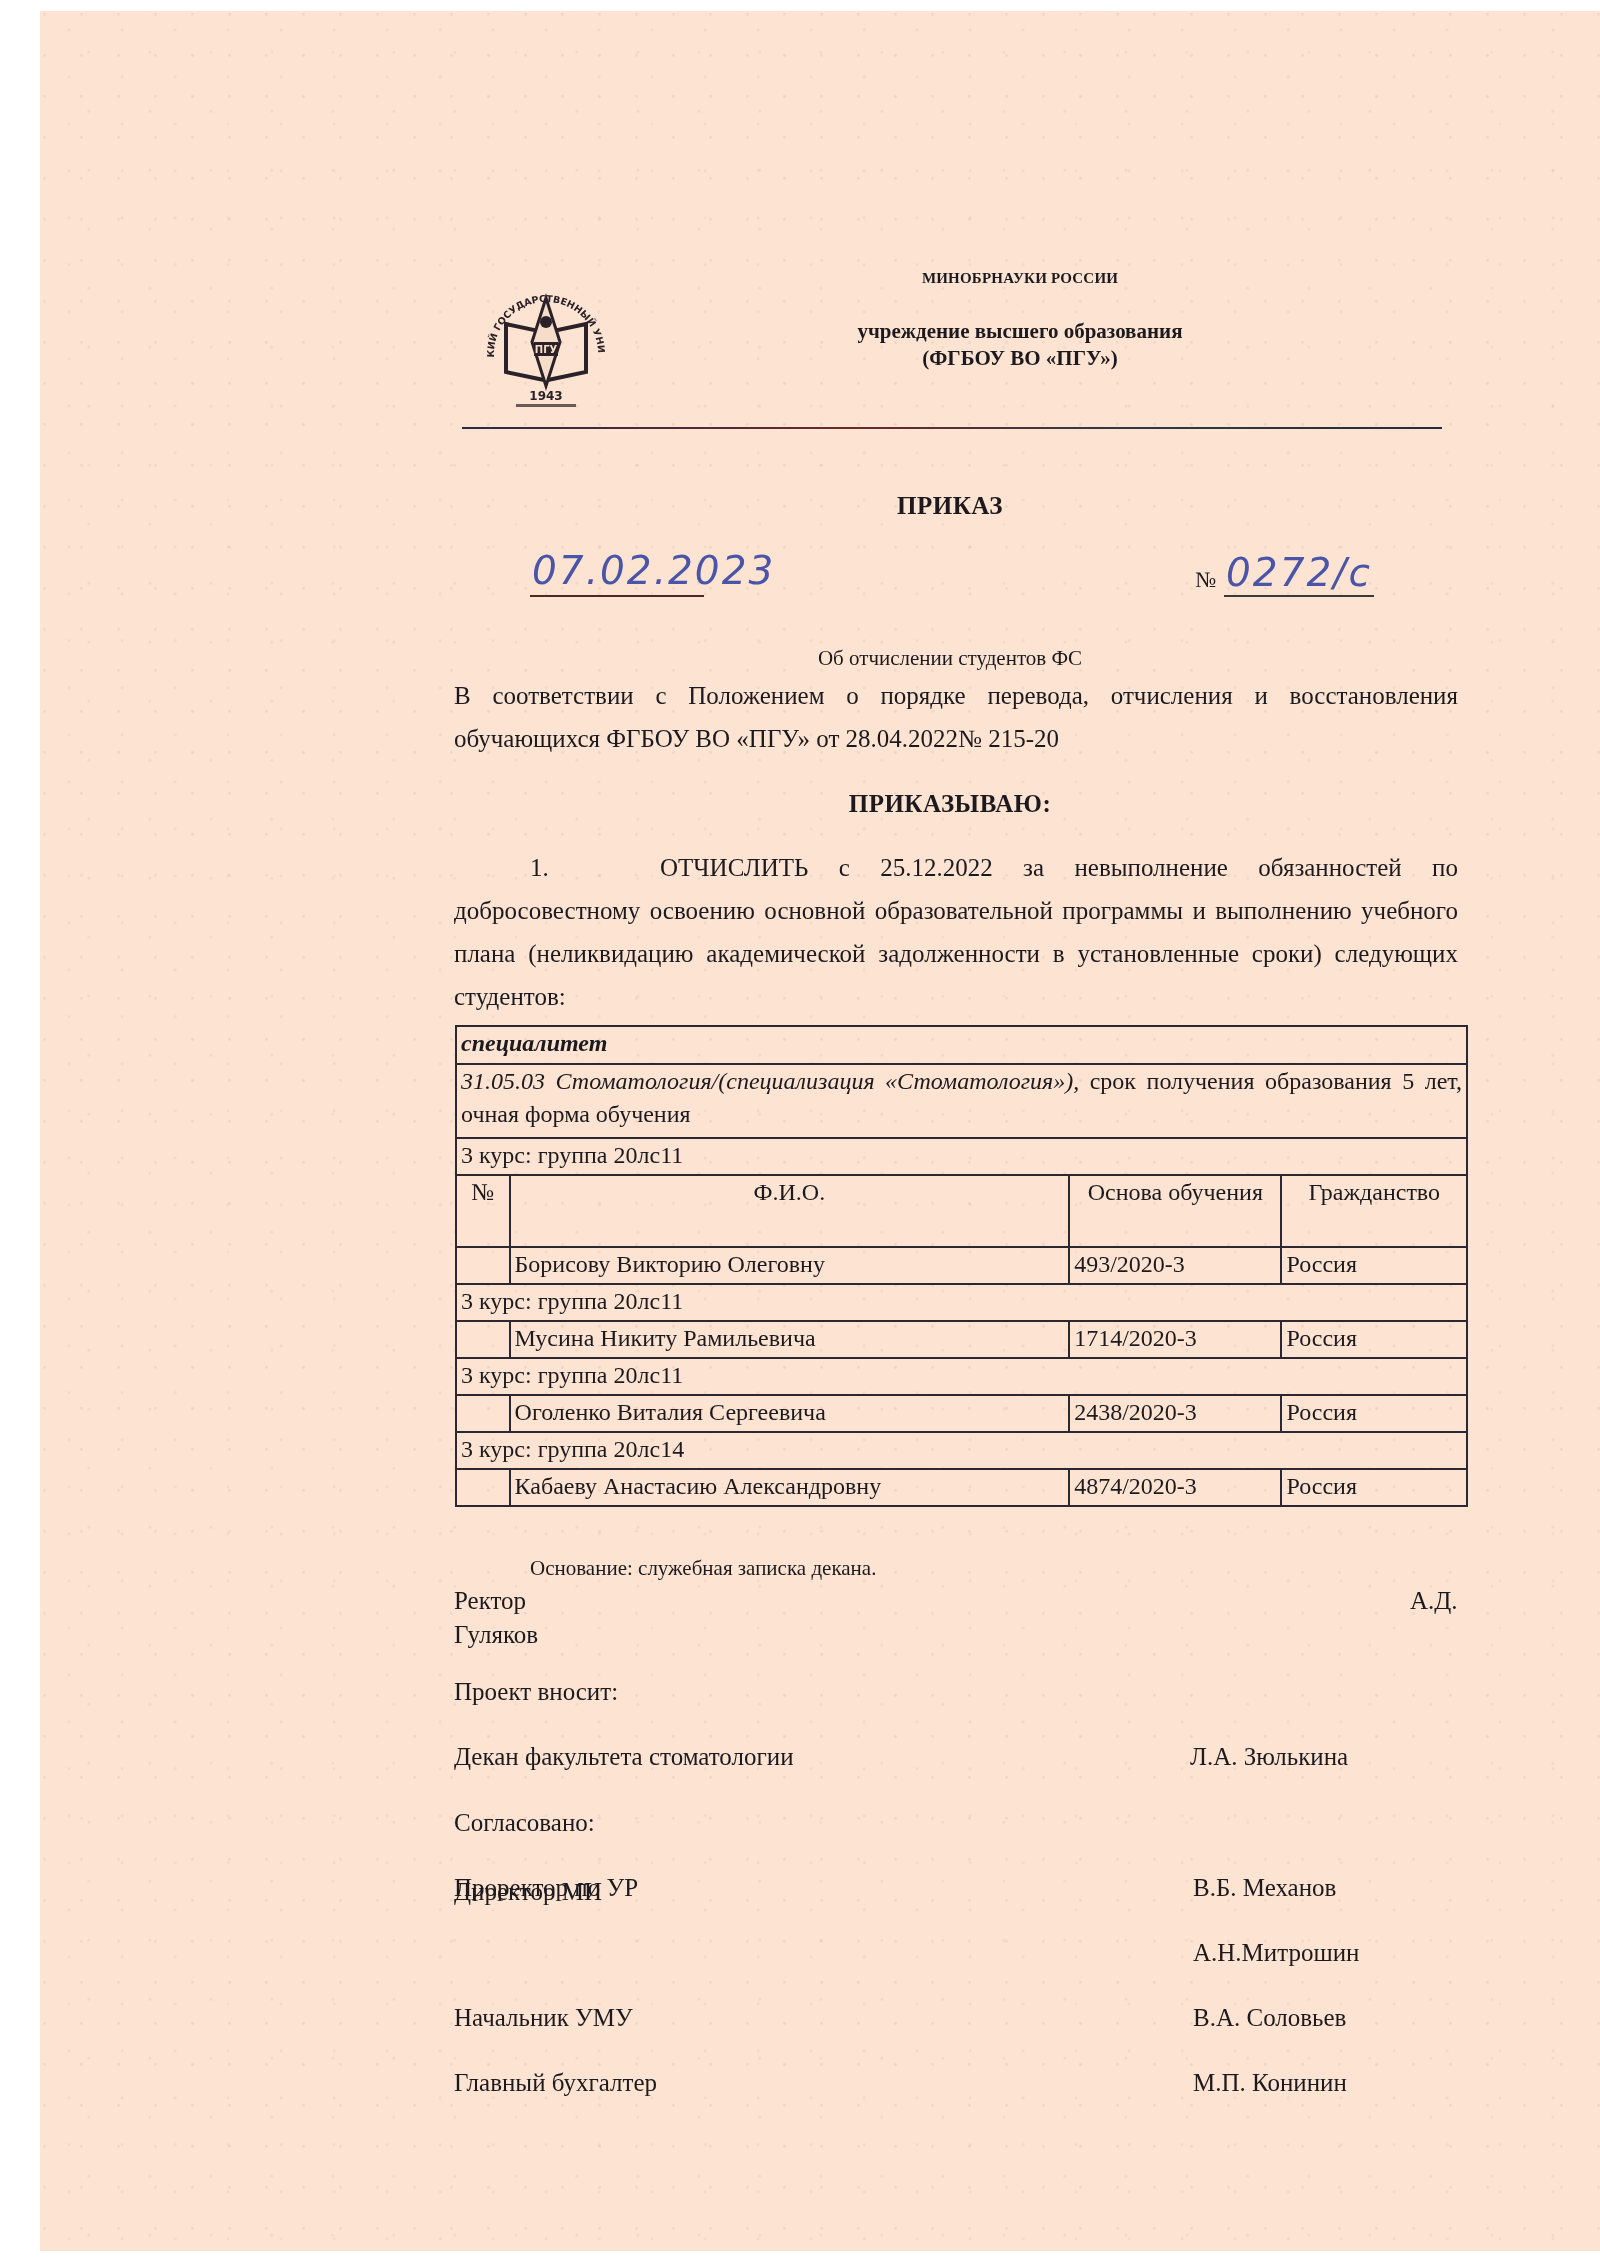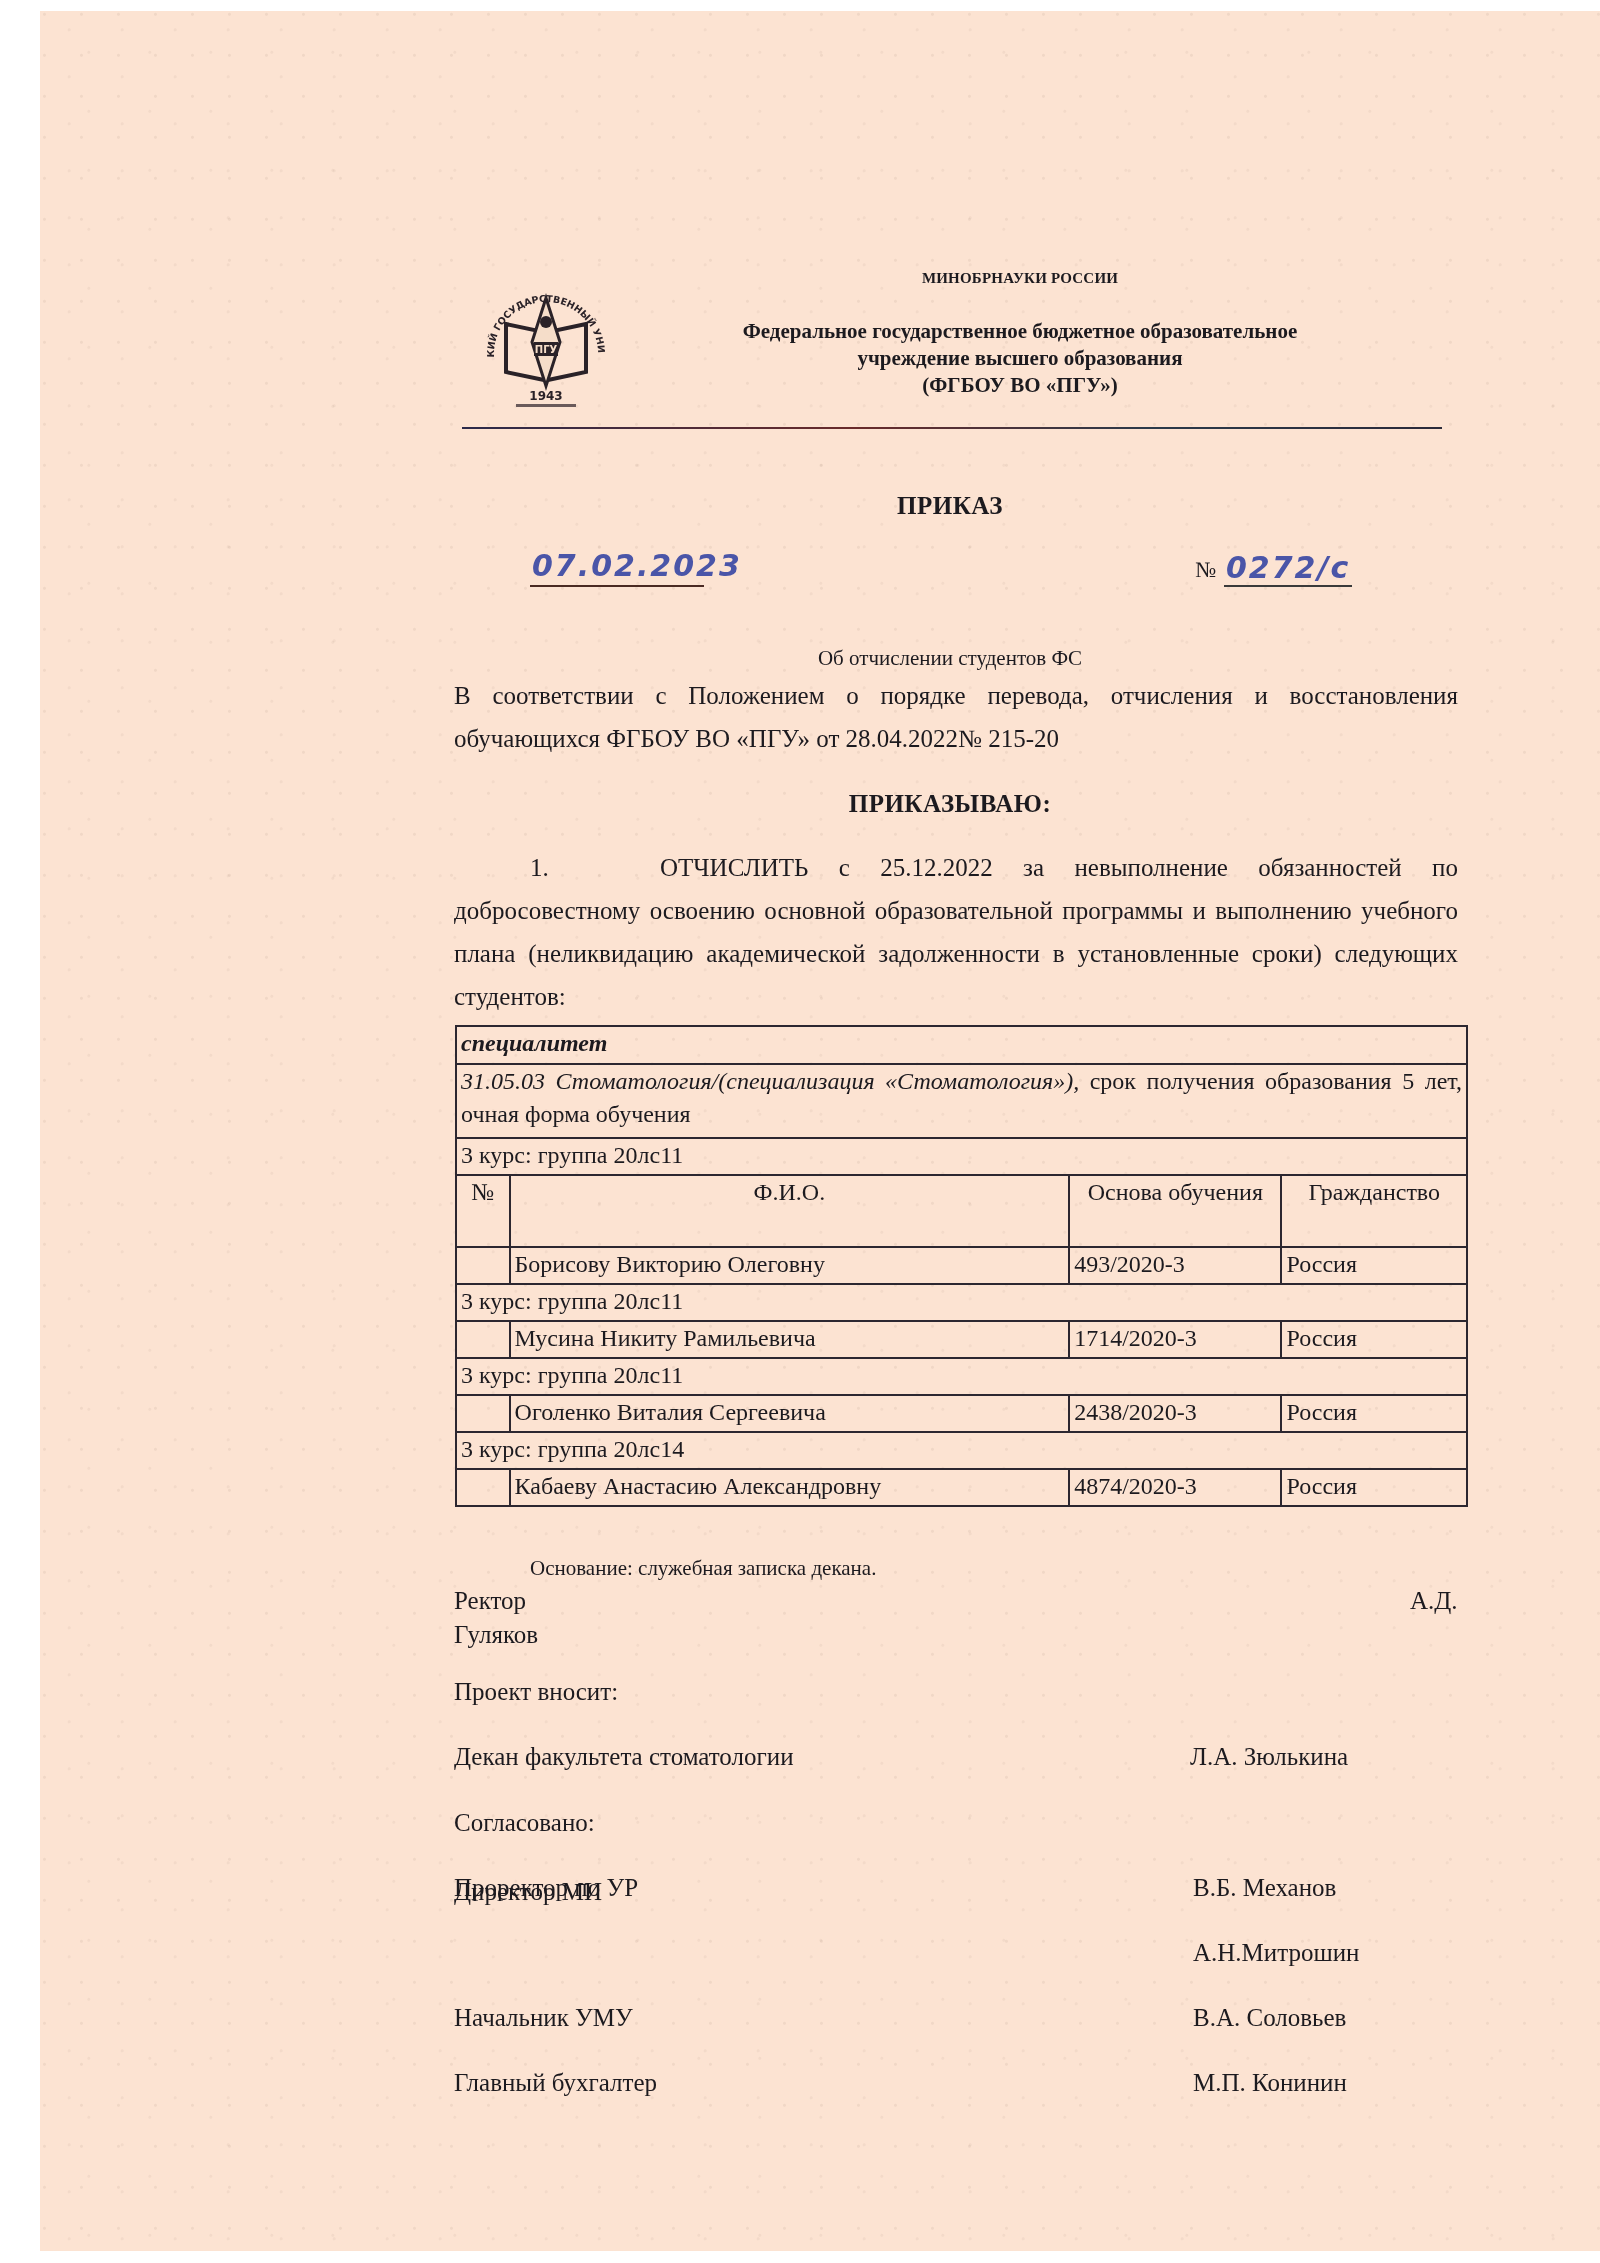--- a/index.html
+++ b/index.html
@@ -73,23 +73,22 @@
     width: 980px;
     text-align: center;
     font-weight: bold;
     font-size: 25px;
     letter-spacing: 0.5px;
   }
   .handwritten {
     font-family: "DejaVu Sans", sans-serif;
     font-style: italic;
     color: #4a55a8;
-    font-size: 30px;
+    font-size: 39px;
     letter-spacing: 2px;
-    font-weight: bold;
   }
   .order-date {
     position: absolute;
     left: 530px;
     top: 548px;
     padding: 0 2px 2px 2px;
     border-bottom: 2px solid #4a2a22;
     width: 170px;
   }
   .order-number-wrap {
@@ -206,21 +205,20 @@
     <circle cx="70" cy="46" r="6" fill="#2a2228"></circle>
     <rect x="58" y="66" width="24" height="14" fill="#2a2228"></rect>
     <text x="70" y="77" text-anchor="middle" font-family="DejaVu Sans, sans-serif" font-size="10" font-weight="bold" fill="#f5ddc9">ПГУ</text>
     <text x="70" y="124" text-anchor="middle" font-family="DejaVu Sans, sans-serif" font-size="12" font-weight="bold" fill="#2a2228">1943</text>
     <rect x="40" y="128" width="60" height="3" fill="#6a5a5a"></rect>
   </svg>
 </div>
 
 <div class="ministry">МИНОБРНАУКИ РОССИИ</div>
 <div class="org-block">
-  <div>Федеральное государственное бюджетное образовательное</div>
   <div>учреждение высшего образования</div>
   <div>(ФГБОУ ВО «ПГУ»)</div>
 </div>
 <div class="header-rule"></div>
 
 <div class="order-title">ПРИКАЗ</div>
 
 <div class="order-date handwritten">07.02.2023</div>
 <div class="order-number-wrap">
   <span class="number-sign">№</span>

